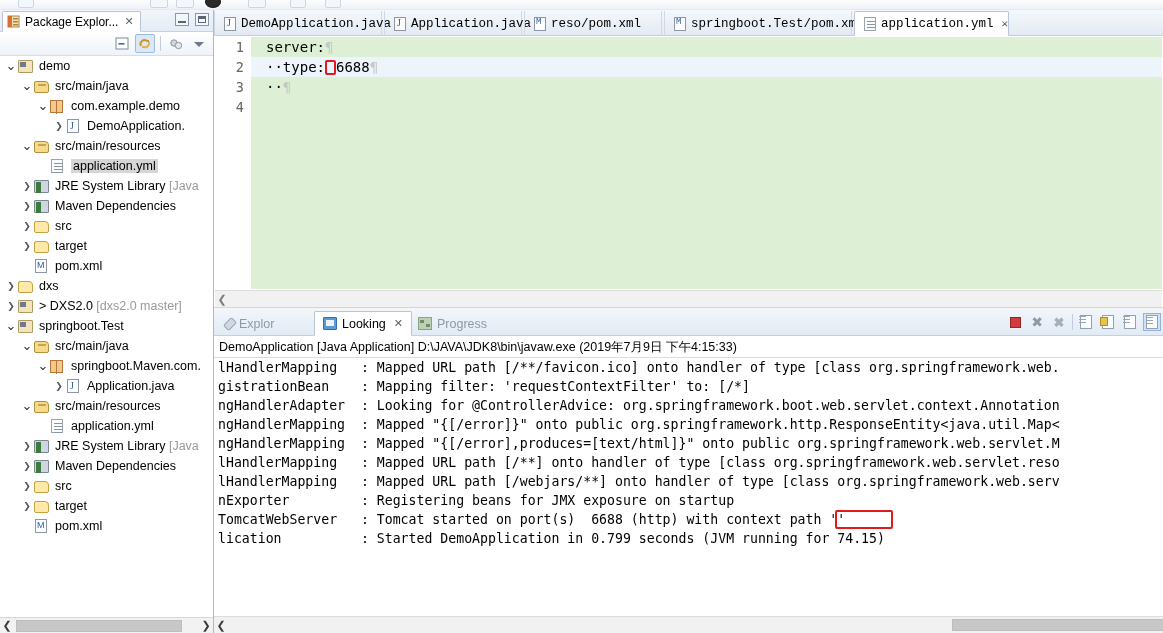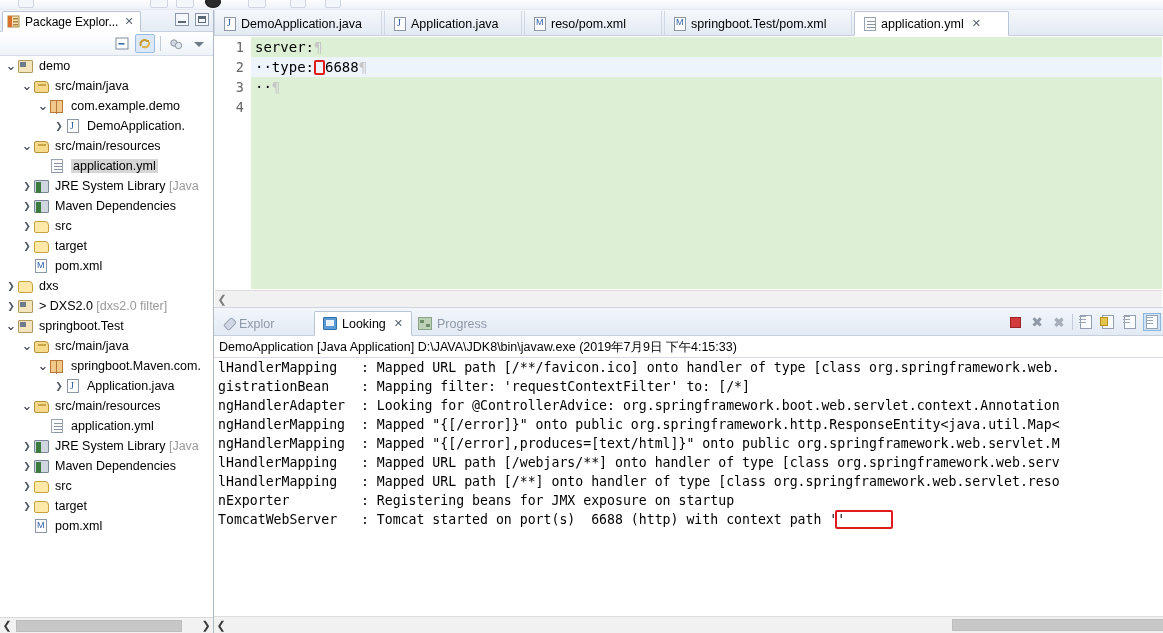--- a/index.html
+++ b/index.html
@@ -111,21 +111,21 @@
   
   .ed-tabrow {
     position:relative; height:26px;
     background: linear-gradient(#f5f8fc,#e3eaf3);
     border-bottom:1px solid #c6d0dd;
   }
   .ed-tab {
     position:absolute; top:1px; height:25px;
     display:flex; align-items:center; gap:5px; padding:0 9px;
     font-size:12.5px; white-space:nowrap; color:#000;
-    border-left:1px solid #cfd8e3; border-right:1px solid #cfd8e3;
+    border-left:1px solid #cfd8e3; border-right:1px solid #cfd8e3;font-family:Liberation Mono, monospace;
   }
   .ed-tab.active {
     background:#ffffff; border:1px solid #b9c5d4; border-bottom:1px solid #ffffff;
     border-radius:2px 2px 0 0;
   }
   .tabico { width:12px; height:14px; position:relative; flex:none; }
   .tabico.java { background:#fdfdfd; border:1px solid #8c96a4; }
   .tabico.java::after { content:"J"; position:absolute; left:2px; top:-1px; font-size:10px; color:#2a5fa5; font-family:"Liberation Serif",serif; }
   .tabico.xml { background:#fdfdfd; border:1px solid #8c96a4; }
   .tabico.xml::after { content:"M"; position:absolute; left:1px; top:-1px; font-size:9px; color:#2a5fa5; }
@@ -145,21 +145,21 @@
     background:#ffffff; border-right:1px solid #ffffff;
   }
   .gnum {
     height:20px; line-height:20px; text-align:right; padding-right:6px;
     color:#666; font-family:"DejaVu Sans Mono","Liberation Mono",monospace; font-size:13.5px;
   }
   .code {
     position:absolute; left:36px; top:0; right:0; bottom:0;
     font-family:"DejaVu Sans Mono","Liberation Mono",monospace; font-size:14px;
   }
-  .cline { height:20px; line-height:20px; white-space:pre; padding-left:4px; position:relative; }
+  .cline { height:20px; line-height:20px; white-space:pre; padding-left:15px; position:relative; }
   .cline.hl { background:#eef4fc; }
   .pilcrow { color:#c6c6c6; }
   .redbox-sm {
     display:inline-block; width:11px; height:15px; vertical-align:-3px;
     border:2px solid #e01b1b; border-radius:2px; background:transparent;
   }
   .ed-hscroll {
     position:absolute; left:1px; right:1px; bottom:0; height:17px;
     background:#f1f1f1; border-top:1px solid #dcdcdc; display:flex; align-items:center;
   }
@@ -374,21 +374,21 @@
           <span class="ico">
             <span class="ic-folder" style="display: block; position: relative;"></span>
           </span>
           <span class="lbl">dxs</span>
         </div>
         <div class="row" style="padding-left: 4px;">
           <span class="arrow">❯</span>
           <span class="ico">
             <span class="ic-project" style="display: block; position: relative;"></span>
           </span>
-          <span class="lbl">&gt; DXS2.0 <span class="dim">[dxs2.0 filter]</span></span>
+          <span class="lbl">&gt; DXS2.0 <span class="dim">[dxs2.0 master]</span></span>
         </div>
         <div class="row" style="padding-left: 4px;">
           <span class="arrow open" style="font-size: 13px; line-height: 10px;">⌄</span>
           <span class="ico">
             <span class="ic-project" style="display: block; position: relative;"></span>
           </span>
           <span class="lbl">springboot.Test</span>
         </div>
         <div class="row" style="padding-left: 20px;">
           <span class="arrow open" style="font-size: 13px; line-height: 10px;">⌄</span>
@@ -557,24 +557,25 @@
             </div>
         </div>
       </div>
       <div class="cons-title">DemoApplication [Java Application] D:\JAVA\JDK8\bin\javaw.exe (2019年7月9日 下午4:15:33)</div>
       <div class="cons-body">
           <div class="logline">lHandlerMapping   : Mapped URL path [/**/favicon.ico] onto handler of type [class org.springframework.web.</div>
           <div class="logline">gistrationBean    : Mapping filter: 'requestContextFilter' to: [/*]</div>
           <div class="logline">ngHandlerAdapter  : Looking for @ControllerAdvice: org.springframework.boot.web.servlet.context.Annotation</div>
           <div class="logline">ngHandlerMapping  : Mapped "{[/error]}" onto public org.springframework.http.ResponseEntity&lt;java.util.Map&lt;</div>
           <div class="logline">ngHandlerMapping  : Mapped "{[/error],produces=[text/html]}" onto public org.springframework.web.servlet.M</div>
+          <div class="logline">lHandlerMapping   : Mapped URL path [/**] onto handler of type [class org.springframework.web.servlet.reso</div>
           <div class="logline">lHandlerMapping   : Mapped URL path [/webjars/**] onto handler of type [class org.springframework.web.serv</div>
-          <div class="logline">lHandlerMapping   : Mapped URL path [/**] onto handler of type [class org.springframework.web.servlet.reso</div>
           <div class="logline">nExporter         : Registering beans for JMX exposure on startup</div>
           <div class="logline">TomcatWebServer   : Tomcat started on port(s)  6688 (http) with context path ''<span class="redbox-port"></span></div>
+          <div class="logline">lication          : Started DemoApplication in 0.799 seconds (JVM running for 74.15)</div>
         </div>
       <div class="cons-hscroll">
         <div class="lh-arrow">❮</div>
         <div class="ch-track">
           <div class="ch-thumb"></div>
         </div>
       </div>
     </div>
   </div>
 </div>

